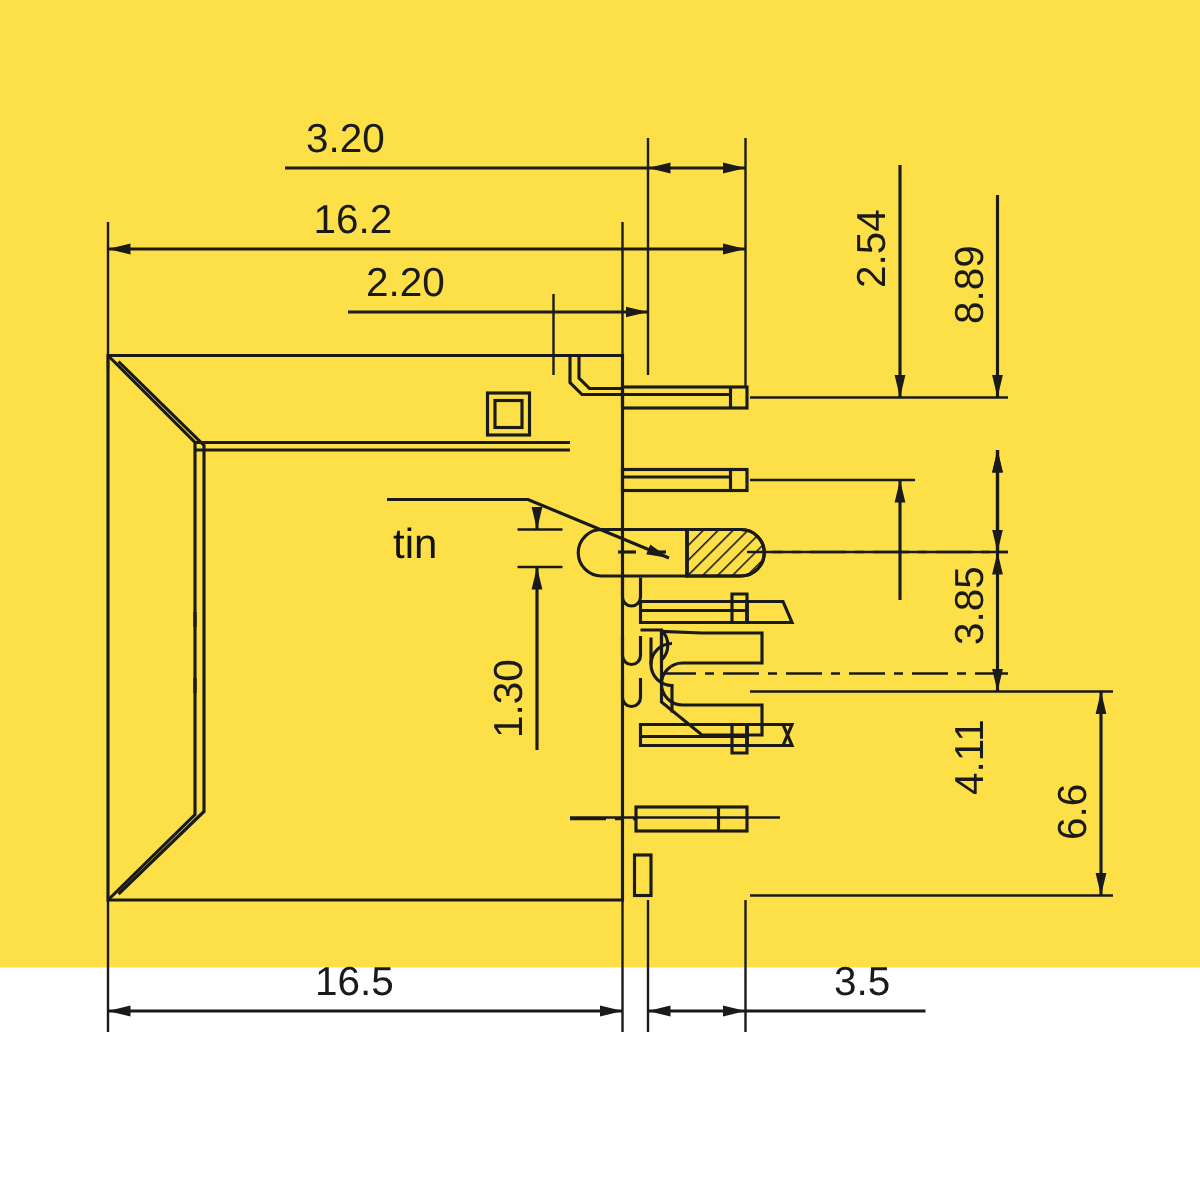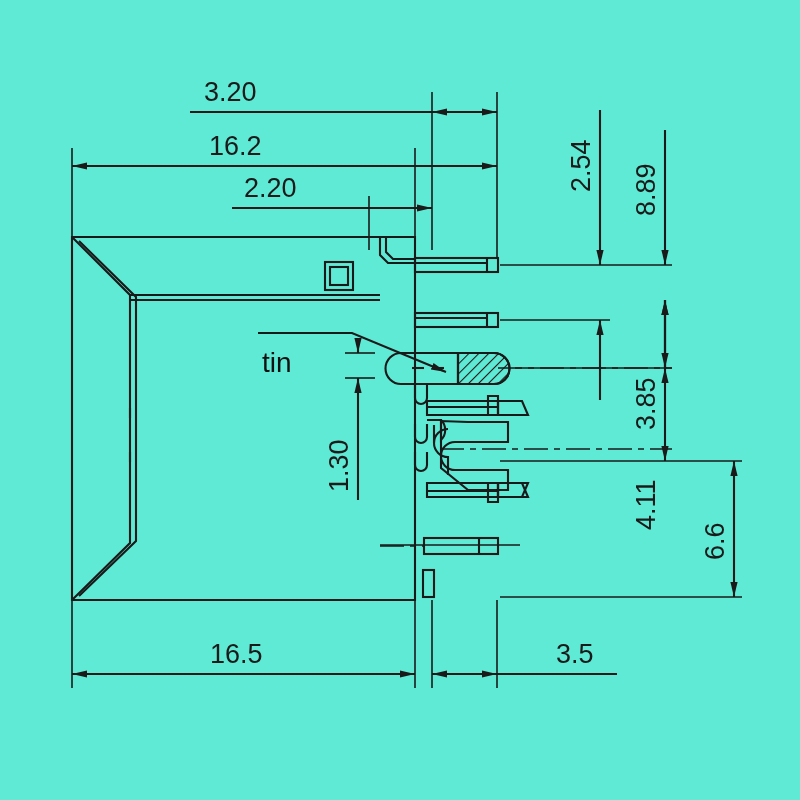--- a/index.html
+++ b/index.html
@@ -1,18 +1,18 @@
 <!DOCTYPE html>
 <html><head>
 <meta charset="utf-8">
 <style>
   html,body{margin:0;padding:0;background:#ffffff;}
   body{width:800px;height:800px;overflow:hidden;
        font-family:"Liberation Sans","DejaVu Sans",sans-serif;}
-  #stage{position:relative;width:800px;height:800px;background:#5eead4;}
+  #stage{position:relative;width:800px;height:645px;background:#fde047;}
   svg{display:block;}
   .dimtext{font-family:"Liberation Sans","DejaVu Sans",sans-serif;
            font-size:27px;fill:#1a1a1a;}
   .leadtext{font-family:"Liberation Sans","DejaVu Sans",sans-serif;
             font-size:28px;fill:#111111;}
 </style>
 </head>
 <body>
 
 <div id="stage">

